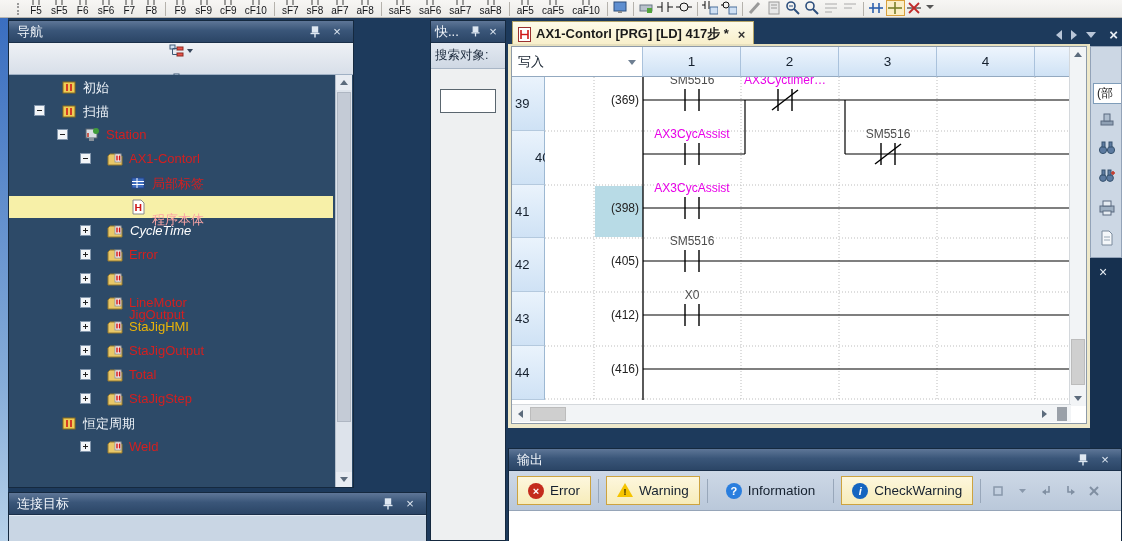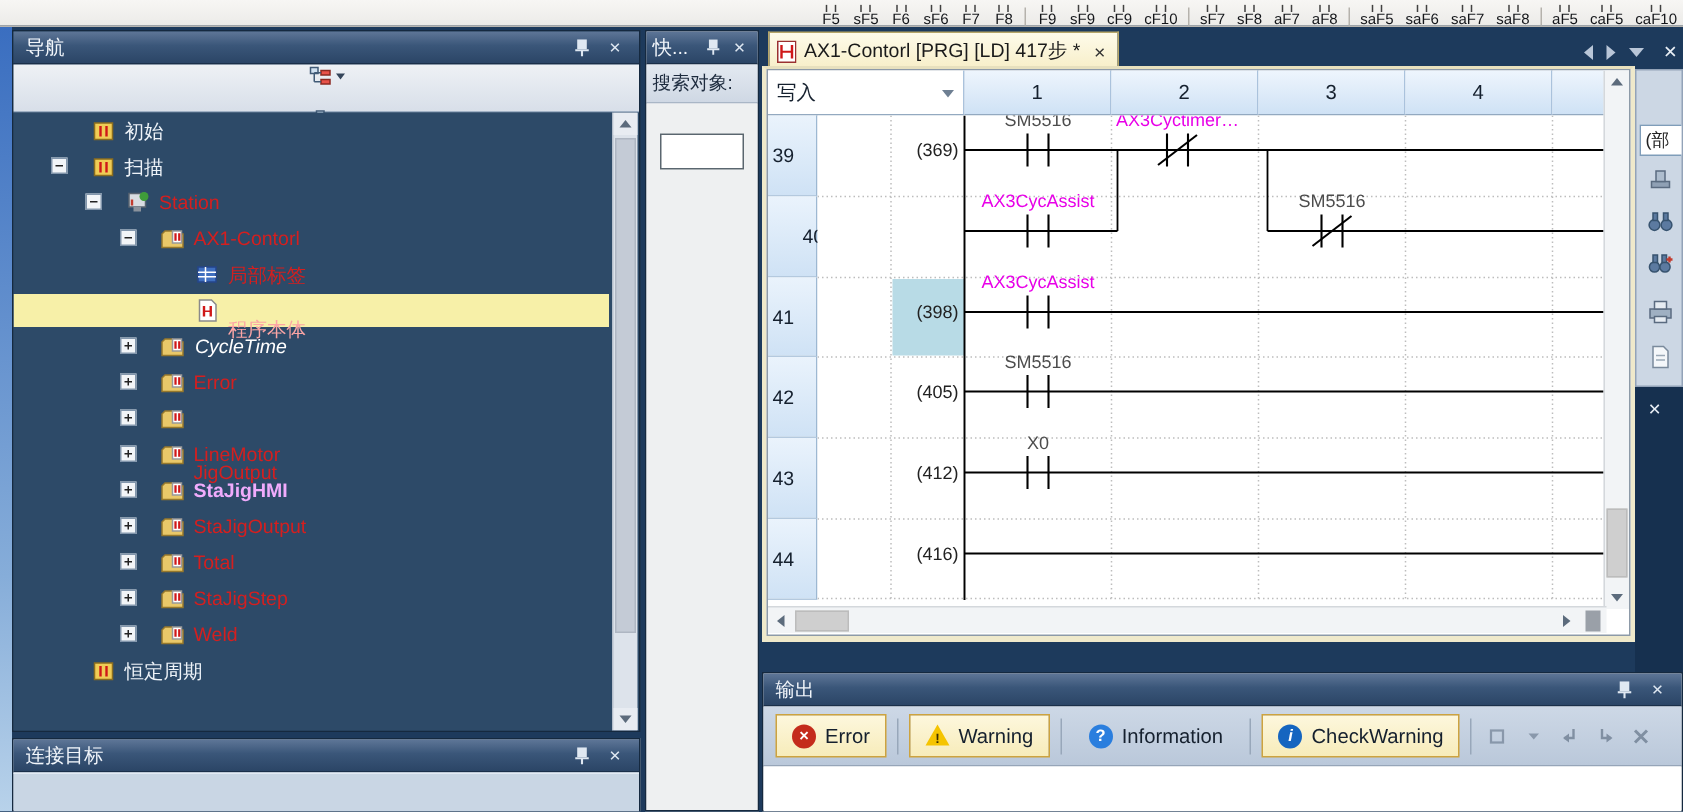--- a/index.html
+++ b/index.html
@@ -9,21 +9,21 @@
     background:#1d3a5c; font-family:"Liberation Sans", sans-serif;
     -webkit-font-smoothing:antialiased;
   }
   .abs { position:absolute; }
 
   
   .top-toolbar {
     left:0; top:0; width:1122px; height:18px;
     background:linear-gradient(#f7f6f4,#ecebe8);
     border-bottom:1px solid #b7b5b0;
-    display:flex; align-items:flex-end; padding:0 0; overflow:hidden;flex-direction:column;
+    display:flex; align-items:flex-end; padding:0 16px; overflow:hidden;
   }
   .tt-handle { width:5px; height:12px; margin:0 3px 2px 1px;
     border-left:2px dotted #9a9a9a; }
   .tt-key { display:flex; flex-direction:column; align-items:center;
     justify-content:flex-end; height:18px; padding:0 4px; cursor:default; }
   .tt-key .glyph { height:5px; overflow:hidden; opacity:.85; }
   .tt-key .lbl { font-size:10px; color:#14161a; line-height:12px; }
   .tt-sep { width:1px; height:14px; background:#b5b2ac; margin:0 3px 1px 3px; }
   .tt-icon { width:19px; height:16px; margin:0 0 1px 0; display:flex;
     align-items:center; justify-content:center; border:1px solid transparent; }
@@ -34,21 +34,21 @@
   .ptitle {
     height:22px; display:flex; align-items:center; padding:0 8px;
     background:linear-gradient(#5e7697,#3a5679 45%,#2b4566);
     color:#f2f6fb; font-size:13px; border-bottom:1px solid #1a2f49;
   }
   .ptitle .grow { flex:1; }
   .ticon { width:16px; height:14px; display:flex; align-items:center;
     justify-content:center; color:#dfe8f2; font-size:13px; margin-left:6px; }
 
   
-  .nav-panel { left:8px; top:20px; width:419px; height:468px;
+  .nav-panel { left:8px; top:20px; width:346px; height:468px;
     background:#2d4a68; border:1px solid #15293f; }
   .nav-toolbar { height:32px; background:linear-gradient(#eef1f5,#d8dfe9);
     border-bottom:1px solid #9fb0c4; display:flex; align-items:center;
     padding:0 6px; gap:6px;flex-direction:column; }
   .nav-tbtn { height:22px; display:flex; align-items:center; gap:2px;
     padding:0 3px; }
   .nav-sep { width:1px; height:18px; background:#aab6c6; margin:0 3px; }
   .combo { width:118px; height:21px; background:#fff; border:1px solid #7f9db9;
     display:flex; align-items:center; font-size:12.5px; color:#111; }
   .combo .cval { flex:1; padding-left:5px; }
@@ -81,21 +81,21 @@
   .qf-panel { left:430px; top:20px; width:76px; height:521px; background:#ecedef;
     border:1px solid #15293f; display:flex; flex-direction:column; }
   .qf-label { height:26px; background:linear-gradient(#e3e9f1,#cfd8e4);
     border-bottom:1px solid #a9b6c6; color:#1d2b3e; font-size:12.5px;
     display:flex; align-items:center; padding:0 4px; white-space:nowrap; overflow:hidden; }
   .qf-body { flex:1; background:#eef0f1; position:relative; }
   .qf-input { position:absolute; left:9px; top:20px; width:56px; height:24px;
     border:1px solid #5a666f; background:#fff; font-size:12px; padding:0 3px; }
 
   
-  .tabbar { left:508px; top:20px; width:614px; height:26px; }
+  .tabbar { left:508px; top:20px; width:614px; height:26px;font-weight:bold; }
   .tab-active { position:absolute; left:4px; top:1px; height:25px;
     background:linear-gradient(#fefbea,#f7eec8); border:1px solid #b6a669;
     border-bottom:none; display:flex; align-items:center; padding:0 8px 0 5px;
     font-size:13px; color:#1a1a1a; gap:5px; }
   .tab-close { color:#333; font-size:13px; margin-left:4px; }
   .tab-nav { position:absolute; right:4px; top:6px; display:flex; align-items:center; gap:9px; }
 
   .editor-frame { left:508px; top:44px; width:582px; height:384px;
     background:#efe9cb; border:3px solid #efe9cb; border-top:2px solid #e7e0be; }
   .lg-inner { position:absolute; left:0; top:0; width:576px; height:378px;
@@ -690,21 +690,21 @@
           <div class="texp" style="left:71px;">
             <div class="h"></div>
             <div class="v"></div>
           </div>
           <svg class="tico" style="left:98px;" width="16" height="16" viewBox="0 0 16 16">
             <path d="M1 5 l2 -2 h5 l1 2 h6 v9 h-14 z" fill="#e9c869" stroke="#96782c"></path>
             <rect x="8" y="3" width="6" height="8" fill="#fff" stroke="#999"></rect>
             <line x1="10" y1="4.5" x2="10" y2="9.5" stroke="#cf1818" stroke-width="1.5"></line>
             <line x1="12.5" y1="4.5" x2="12.5" y2="9.5" stroke="#cf1818" stroke-width="1.5"></line>
           </svg>
-          <span class="tlabel" style="left:120px;color:#f0abfc;font-weight:bold;">StaJigHMI</span>
+          <span class="tlabel" style="left:120px;color:#eab308;">StaJigHMI</span>
         </div>
         <div class="titem">
           <div class="texp" style="left:71px;">
             <div class="h"></div>
             <div class="v"></div>
           </div>
           <svg class="tico" style="left:98px;" width="16" height="16" viewBox="0 0 16 16">
             <path d="M1 5 l2 -2 h5 l1 2 h6 v9 h-14 z" fill="#e9c869" stroke="#96782c"></path>
             <rect x="8" y="3" width="6" height="8" fill="#fff" stroke="#999"></rect>
             <line x1="10" y1="4.5" x2="10" y2="9.5" stroke="#cf1818" stroke-width="1.5"></line>
@@ -732,39 +732,39 @@
           </div>
           <svg class="tico" style="left:98px;" width="16" height="16" viewBox="0 0 16 16">
             <path d="M1 5 l2 -2 h5 l1 2 h6 v9 h-14 z" fill="#e9c869" stroke="#96782c"></path>
             <rect x="8" y="3" width="6" height="8" fill="#fff" stroke="#999"></rect>
             <line x1="10" y1="4.5" x2="10" y2="9.5" stroke="#cf1818" stroke-width="1.5"></line>
             <line x1="12.5" y1="4.5" x2="12.5" y2="9.5" stroke="#cf1818" stroke-width="1.5"></line>
           </svg>
           <span class="tlabel" style="left:120px;color:#d41f1f;">StaJigStep</span>
         </div>
         <div class="titem">
+          <svg class="tico" style="left:52px;" width="16" height="16" viewBox="0 0 16 16">
+            <rect x="2" y="3" width="12" height="11" fill="#f0cc55" stroke="#8a6d1f"></rect>
+            <line x1="6" y1="5" x2="6" y2="12" stroke="#cf1818" stroke-width="1.6"></line>
+            <line x1="10" y1="5" x2="10" y2="12" stroke="#cf1818" stroke-width="1.6"></line>
+          </svg>
+          <span class="tlabel" style="left:74px;color:#eef3f8;">恒定周期</span>
+        </div>
+        <div class="titem">
           <div class="texp" style="left:71px;">
             <div class="h"></div>
             <div class="v"></div>
           </div>
           <svg class="tico" style="left:98px;" width="16" height="16" viewBox="0 0 16 16">
             <path d="M1 5 l2 -2 h5 l1 2 h6 v9 h-14 z" fill="#e9c869" stroke="#96782c"></path>
             <rect x="8" y="3" width="6" height="8" fill="#fff" stroke="#999"></rect>
             <line x1="10" y1="4.5" x2="10" y2="9.5" stroke="#cf1818" stroke-width="1.5"></line>
             <line x1="12.5" y1="4.5" x2="12.5" y2="9.5" stroke="#cf1818" stroke-width="1.5"></line>
           </svg>
           <span class="tlabel" style="left:120px;color:#d41f1f;">Weld</span>
-        </div>
-        <div class="titem">
-          <svg class="tico" style="left:52px;" width="16" height="16" viewBox="0 0 16 16">
-            <rect x="2" y="3" width="12" height="11" fill="#f0cc55" stroke="#8a6d1f"></rect>
-            <line x1="6" y1="5" x2="6" y2="12" stroke="#cf1818" stroke-width="1.6"></line>
-            <line x1="10" y1="5" x2="10" y2="12" stroke="#cf1818" stroke-width="1.6"></line>
-          </svg>
-          <span class="tlabel" style="left:74px;color:#eef3f8;">恒定周期</span>
         </div>
       </div>
     <div class="tree-scroll">
       <div class="sb-arrow" style="top:0;">
         <span class="tri" style="border-left:4px solid transparent;border-right:4px solid transparent;border-bottom:5px solid #5c6b7c;"></span>
       </div>
       <div class="sb-thumb" style="top:17px;height:330px;"></div>
       <div class="sb-arrow" style="bottom:0;">
         <span class="tri" style="border-left:4px solid transparent;border-right:4px solid transparent;border-top:5px solid #5c6b7c;"></span>
       </div>

